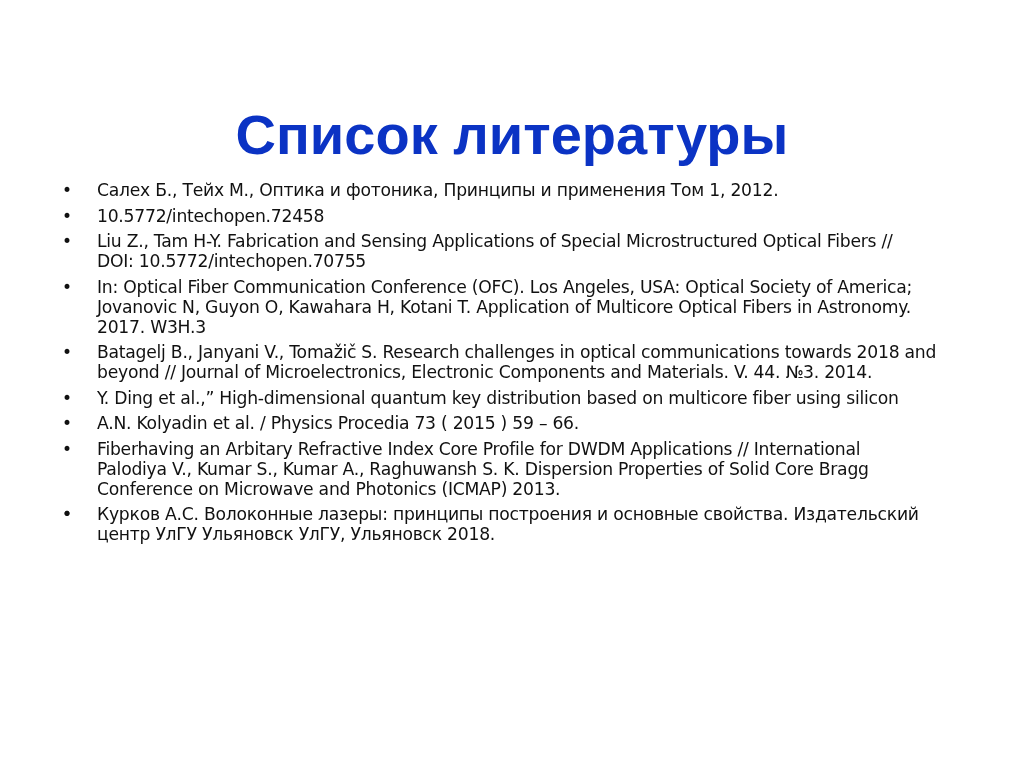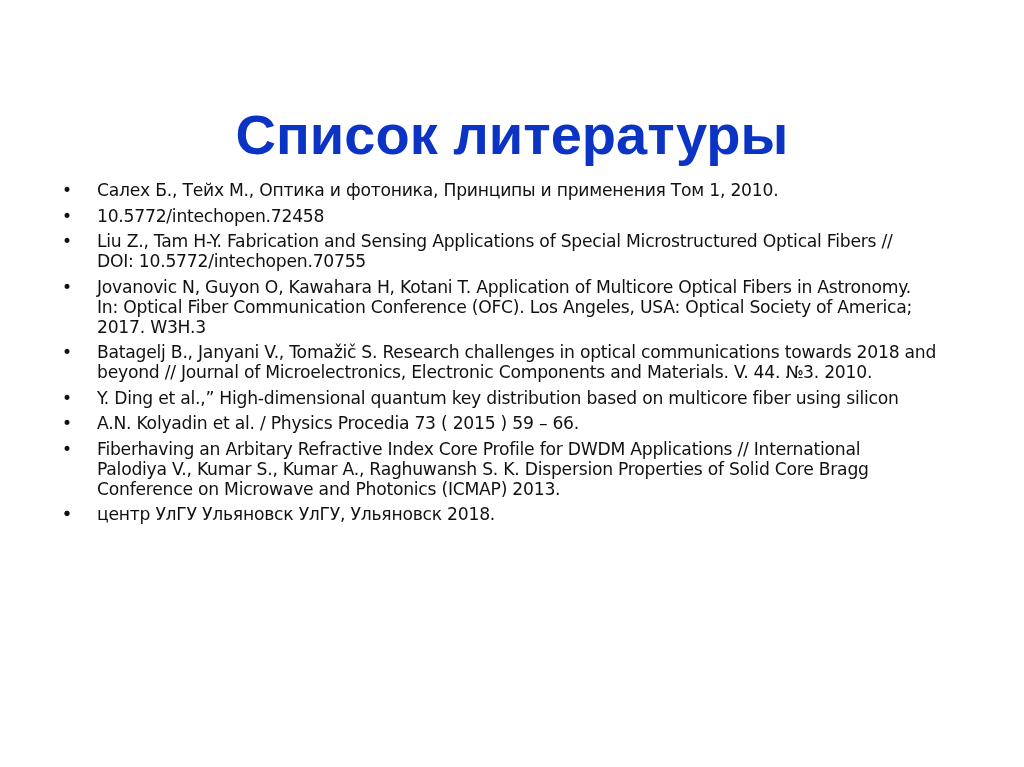--- a/index.html
+++ b/index.html
@@ -67,57 +67,58 @@
   </style>
 </head>
 <body>
 
 <div class="slide">
   <h1 class="title">Список литературы</h1>
 
   <ul class="refs">
     <li class="ref">
       <span class="bullet">•</span>
-      <span class="line">Салех Б., Тейх М., Оптика и фотоника, Принципы и применения Том 1, 2010.</span>
+      <span class="line">Салех Б., Тейх М., Оптика и фотоника, Принципы и применения Том 1, 2012.</span>
     </li>
     <li class="ref">
       <span class="bullet">•</span>
       <span class="line">10.5772/intechopen.72458</span>
     </li>
     <li class="ref">
       <span class="bullet">•</span>
       <span class="line">Liu Z., Tam H-Y. Fabrication and Sensing Applications of Special Microstructured Optical Fibers //</span>
       <span class="line">DOI: 10.5772/intechopen.70755</span>
     </li>
     <li class="ref">
       <span class="bullet">•</span>
+      <span class="line">In: Optical Fiber Communication Conference (OFC). Los Angeles, USA: Optical Society of America;</span>
       <span class="line">Jovanovic N, Guyon O, Kawahara H, Kotani T. Application of Multicore Optical Fibers in Astronomy.</span>
-      <span class="line">In: Optical Fiber Communication Conference (OFC). Los Angeles, USA: Optical Society of America;</span>
       <span class="line">2017. W3H.3</span>
     </li>
     <li class="ref">
       <span class="bullet">•</span>
       <span class="line">Batagelj B., Janyani V., Tomažič S. Research challenges in optical communications towards 2018 and</span>
-      <span class="line">beyond // Journal of Microelectronics, Electronic Components and Materials. V. 44. №3. 2010.</span>
+      <span class="line">beyond // Journal of Microelectronics, Electronic Components and Materials. V. 44. №3. 2014.</span>
     </li>
     <li class="ref">
       <span class="bullet">•</span>
       <span class="line">Y. Ding et al.,” High-dimensional quantum key distribution based on multicore fiber using silicon</span>
     </li>
     <li class="ref">
       <span class="bullet">•</span>
       <span class="line"> A.N. Kolyadin et al. / Physics Procedia 73 ( 2015 ) 59 – 66.</span>
     </li>
     <li class="ref">
       <span class="bullet">•</span>
       <span class="line">Fiberhaving an Arbitary Refractive Index Core Profile for DWDM Applications // International</span>
       <span class="line">Palodiya V., Kumar S., Kumar A., Raghuwansh S. K. Dispersion Properties of Solid Core Bragg</span>
       <span class="line">Conference on Microwave and Photonics (ICMAP) 2013.</span>
     </li>
     <li class="ref">
       <span class="bullet">•</span>
     </li>
     <li class="ref">
       <span class="bullet">•</span>
+      <span class="line">Курков А.С. Волоконные лазеры: принципы построения и основные свойства. Издательский</span>
       <span class="line">центр УлГУ Ульяновск УлГУ, Ульяновск 2018.</span>
     </li>
   </ul>
 </div>
 
 </body></html>

